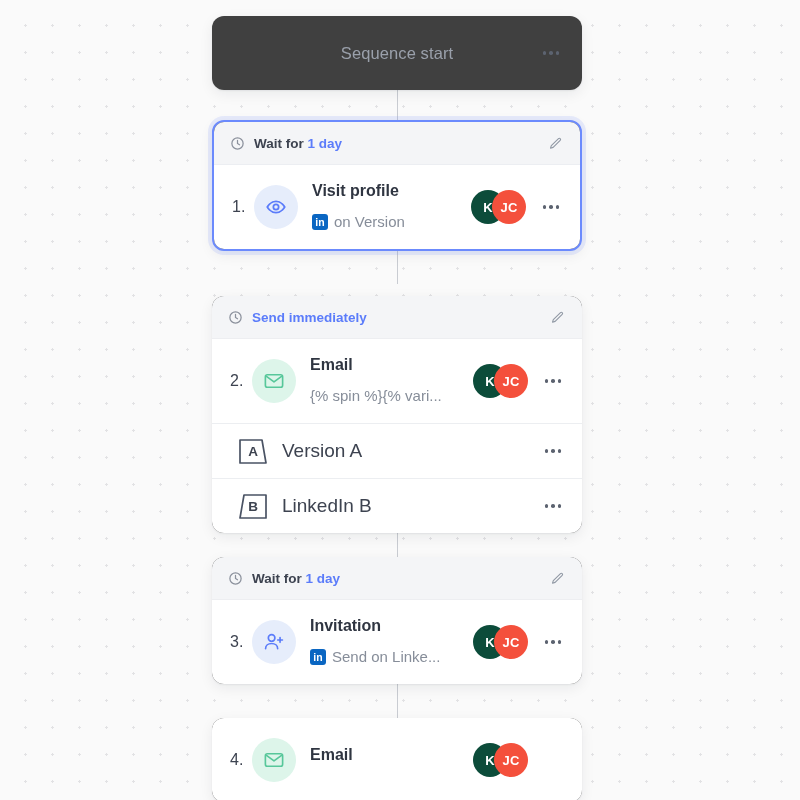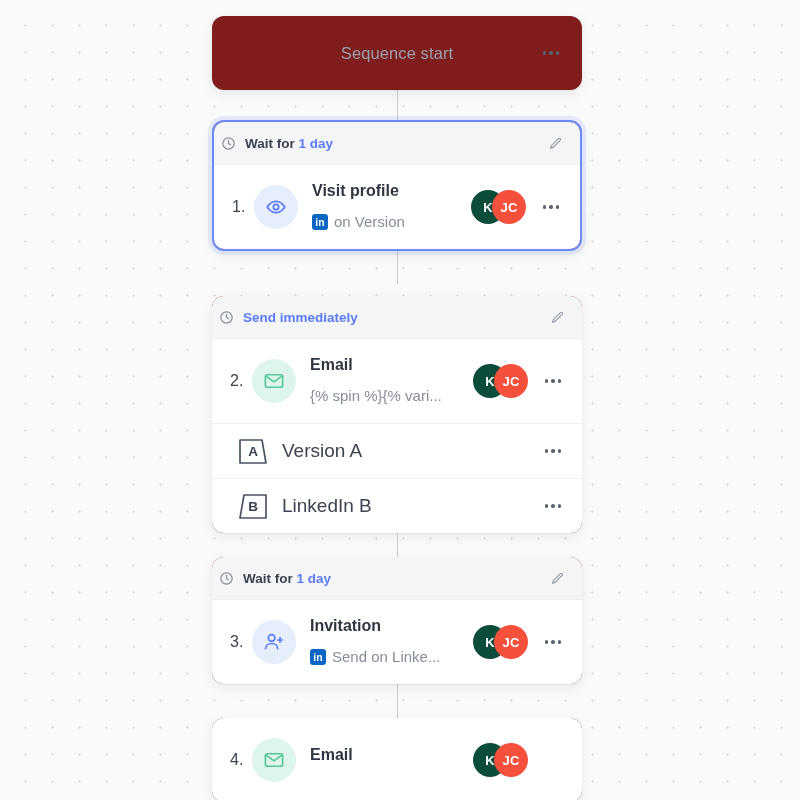--- a/index.html
+++ b/index.html
@@ -31,21 +31,21 @@
     width: 1.4px;
     background: #c9ccd2;
     z-index: 0;
   }
 
   
   .card {
     position: absolute;
     left: 212px;
     width: 370px;
-    background: #7f1d1d;
+    background: #404040;
     border-radius: 12px;
     box-shadow: 0 1px 2px rgba(16,24,40,.06), 0 4px 14px rgba(16,24,40,.07);
     z-index: 2;
     overflow: hidden;
   }
 
   .card.selected {
     border: 2px solid #6b8afd;
     box-shadow: 0 0 0 4px rgba(124,152,253,.16), 0 4px 14px rgba(16,24,40,.07);
   }
@@ -69,21 +69,21 @@
     top: 50%;
     transform: translateY(-50%);
   }
 
   
   .card-head {
     height: 43px;
     background: #f4f5f7;
     display: flex;
     align-items: center;
-    padding: 0 14px 0 7px;
+    padding: 0 14px 0 16px;
     border-bottom: 1px solid #edeef1;
   }
   .card.selected .card-head { border-bottom: 1px solid #eceef2; }
 
   .clock-icon {
     width: 15px; height: 15px;
     flex: 0 0 15px;
     margin-right: 9px;
     color: #8b919c;
   }

